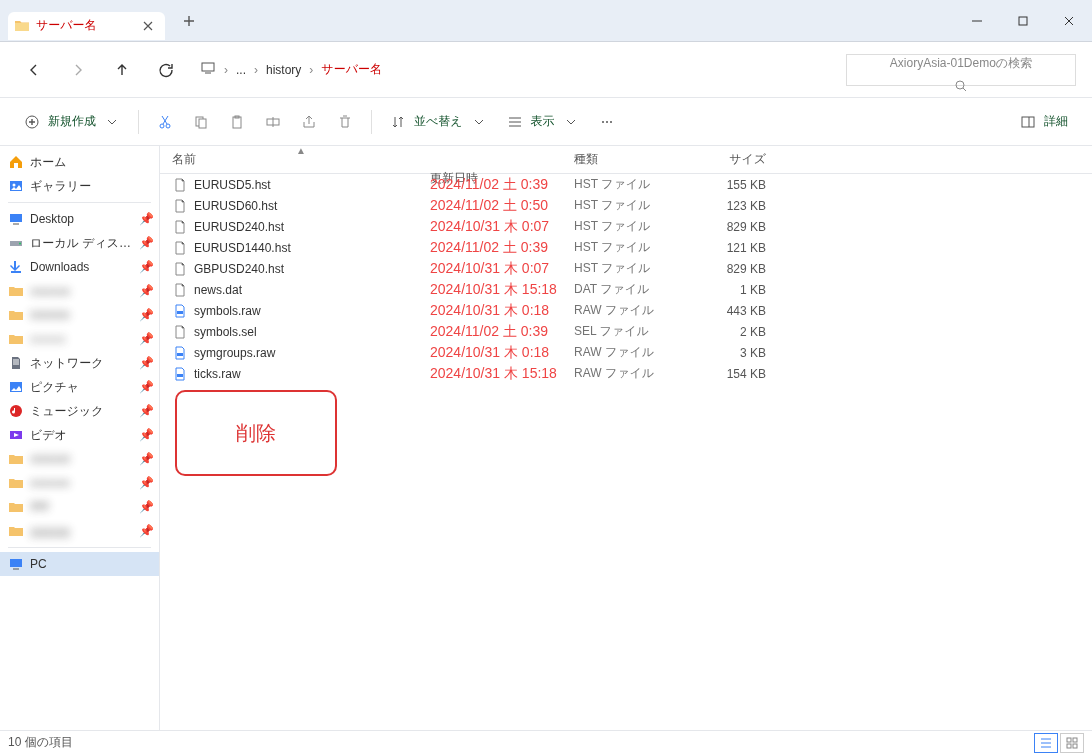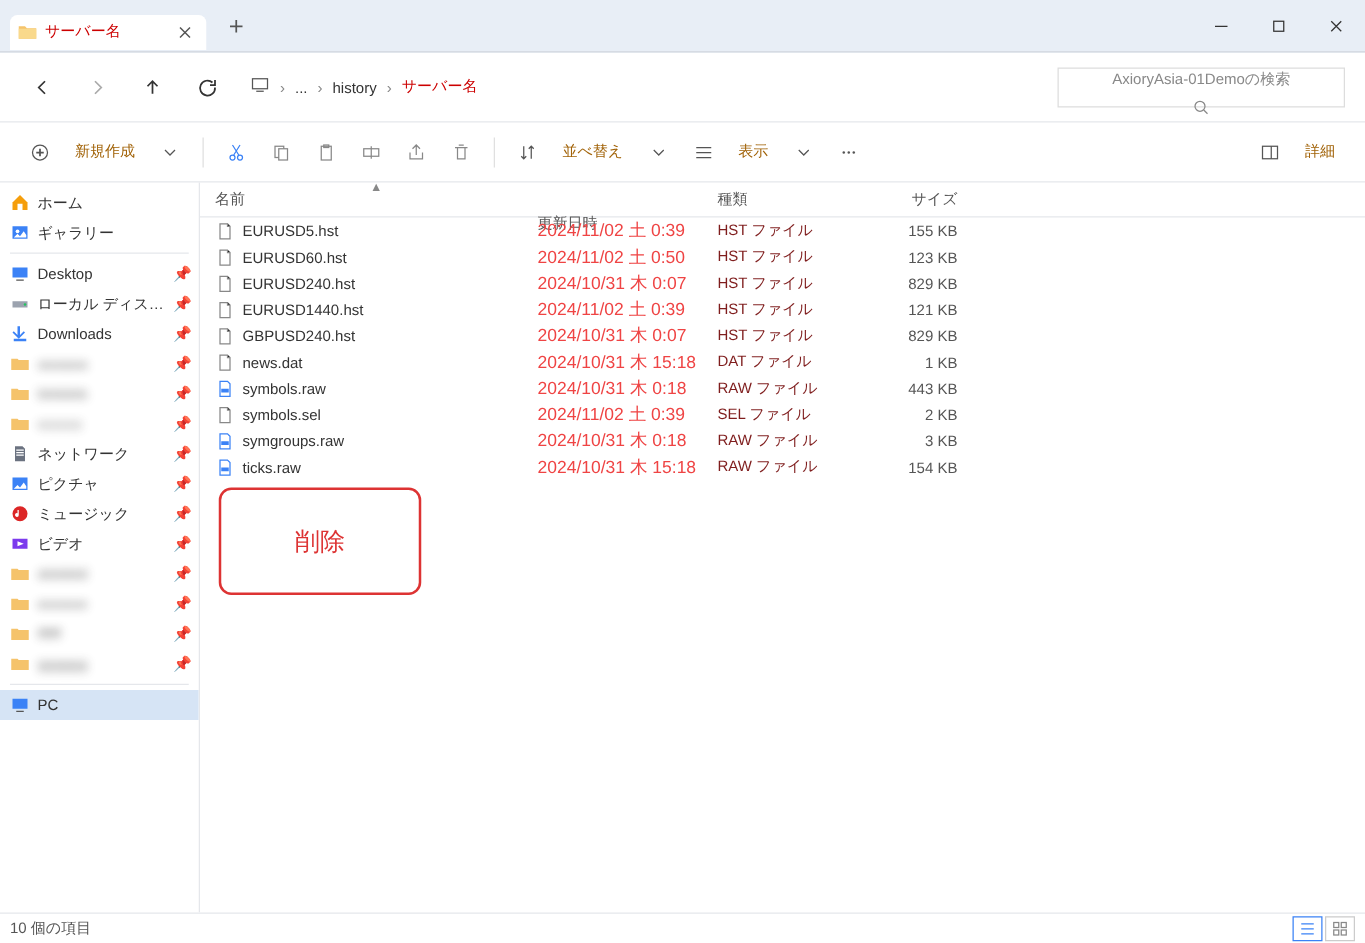--- a/index.html
+++ b/index.html
@@ -21,21 +21,21 @@
 .nav-icon-btn.disabled { color: #aaa; }
 .addr { display: flex; align-items: center; gap: 8px; flex: 1; padding-left: 8px; }
 .addr .crumb { color: #333; cursor: pointer; }
 .addr .crumb.current { color: #c00; }
 .addr .sep { color: #888; }
 .searchbox { width: 230px; height: 32px; border: 1px solid #ddd; display: flex; align-items: center; padding: 0 8px; color: #888; gap: 6px; background: #fff; flex-direction: column; }
 .searchbox .search-text { flex: 1; font-size: 12px; }
 
 
 .toolbar { height: 48px; display: flex; align-items: center; padding: 0 16px; gap: 4px; border-bottom: 1px solid #e5e7eb; }
-.tb-btn { height: 32px; display: inline-flex; align-items: center; justify-content: center; padding: 0 8px; color: #a16207; cursor: pointer; border-radius: 4px; gap: 20px; }
+.tb-btn { height: 32px; display: inline-flex; align-items: center; justify-content: center; padding: 0 8px; color: #14532d; cursor: pointer; border-radius: 4px; gap: 8px; }
 .tb-btn .label { font-size: 12px; }
 .tb-sep { width: 1px; height: 24px; background: #e0e0e0; margin: 0 6px; }
 .tb-right { margin-left: auto; display: flex; align-items: flex-end; }
 
 
 .main { display: flex; height: calc(754px - 42px - 56px - 48px - 24px); }
 
 
 .sidebar { width: 160px; border-right: 1px solid #e5e7eb; overflow-y: auto; padding: 4px 0; }
 .side-item { height: 24px; display: flex; align-items: center; padding: 0 8px; gap: 6px; cursor: pointer; position: relative; }
@@ -52,21 +52,21 @@
 .col-name { width: 258px; position: relative; }
 .col-date { width: 144px; margin-top: 37px; }
 .col-type { width: 116px; }
 .col-size { width: 84px; text-align: right; padding-right: 8px; }
 .headers .sort-ind { position: absolute; left: 50%; top: -6px; transform: translateX(-50%); color: #888; font-size: 10px; }
 .rows { flex: 1; overflow-y: auto; }
 .row { display: flex; height: 21px; align-items: center; padding-left: 12px; cursor: pointer; }
 .row .fileicon { width: 16px; height: 16px; margin-right: 6px; display: inline-flex; align-items: center; justify-content: center; }
 .row .name { width: 236px; font-size: 12px; }
 .row .date { width: 144px; font-size: 14px; color: #ef4444; }
-.row .type { width: 116px; font-size: 12px; color: #7f1d1d; }
+.row .type { width: 116px; font-size: 12px; color: #737373; }
 .row .size { width: 84px; text-align: right; padding-right: 8px; font-size: 12px; color: #555; }
 
 
 .annotation { position: absolute; left: 175px; top: 390px; width: 162px; height: 86px; border: 2px solid #d33; border-radius: 10px; display: flex; align-items: center; justify-content: center; color: #d33; font-size: 20px; font-weight: 500; pointer-events: none; background: rgba(255,255,255,0.4);}
 
 
 .statusbar { position: absolute; bottom: 0; left: 0; right: 0; height: 24px; border-top: 1px solid #e5e7eb; display: flex; align-items: center; padding: 0 8px; font-size: 12px; color: #555; background: #fff; }
 .statusbar .views { margin-left: auto; display: flex; gap: 2px; }
 .statusbar .view-btn { width: 24px; height: 20px; border: 1px solid #ccc; display: inline-flex; align-items: center; justify-content: center; cursor: pointer; }
 .statusbar .view-btn.active { border-color: #3b82f6; }

